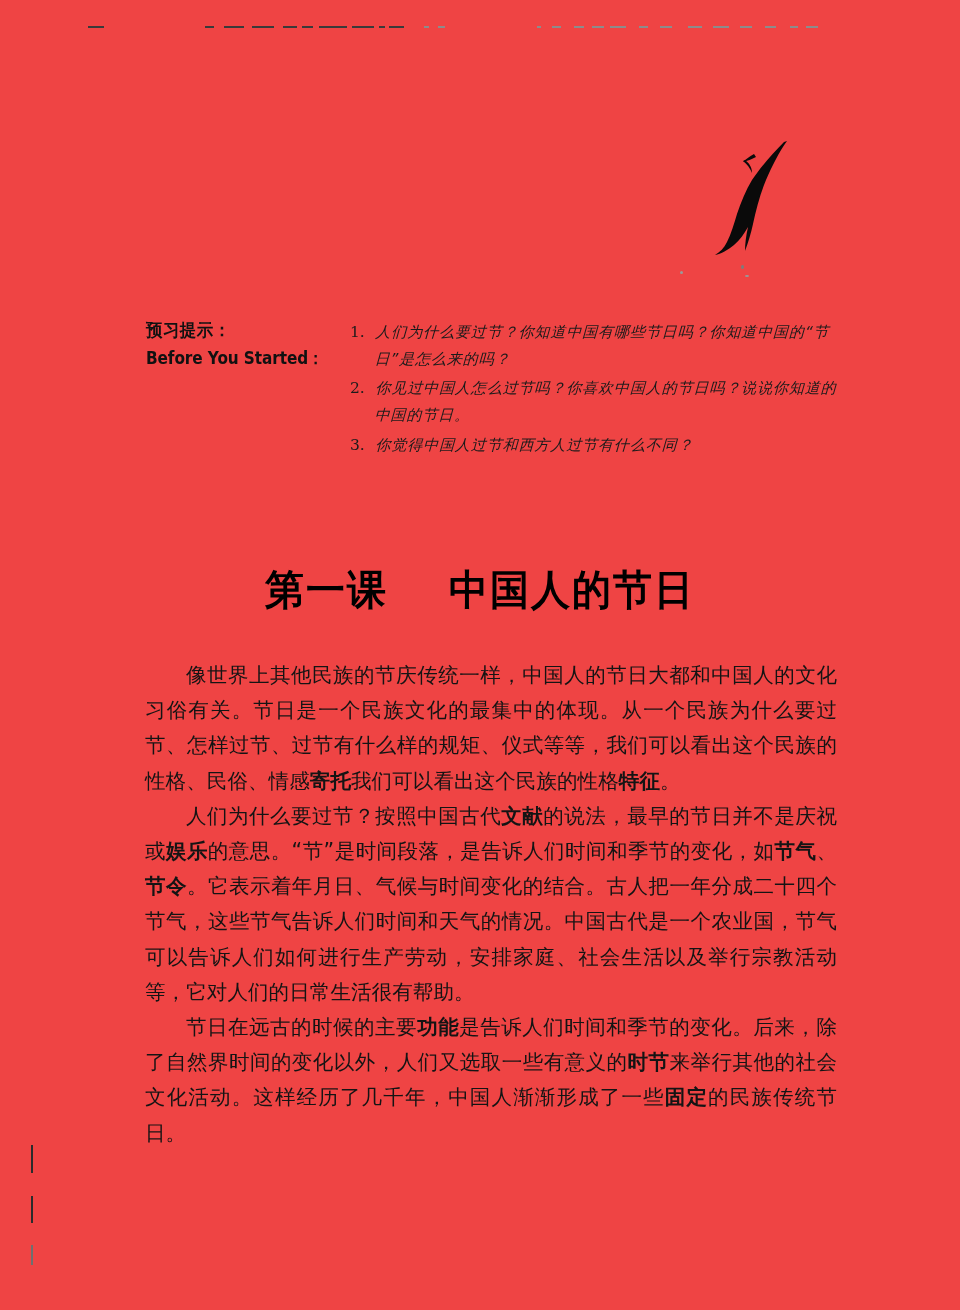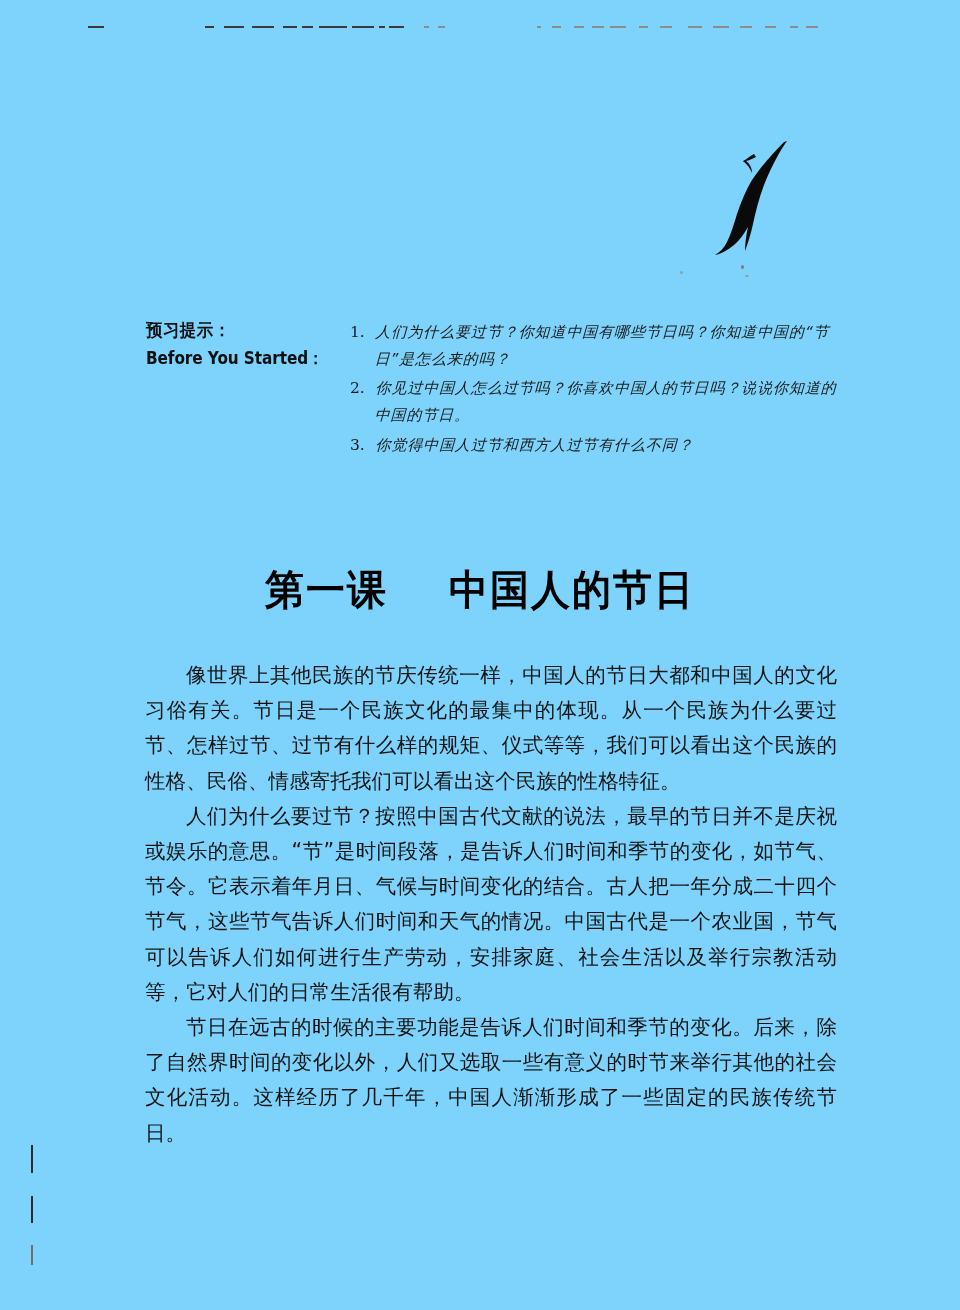--- a/index.html
+++ b/index.html
@@ -13,21 +13,21 @@
     position: relative;
     overflow: hidden;
     font-family: "DejaVu Sans", "Liberation Sans", sans-serif;
     color: #111111;
     -webkit-font-smoothing: none;
   }
 
   .page {
     position: absolute;
     inset: 0;
-    background: #7dd3fc;
+    background: #ef4444;
   }
 
   
   .scan-dash-row {
     position: absolute;
     top: 24px;
     left: 0;
     width: 960px;
     height: 8px;
   }
@@ -162,21 +162,21 @@
     line-height: 35.2px;
     color: #141414;
     text-align: justify;
     text-justify: inter-character;
     letter-spacing: 0.1px;
   }
   .body-text p {
     margin: 0 0 0 0;
     text-indent: 2em;
   }
-  .body-text b { font-weight: normal; margin-top: 44px; }
+  .body-text b { font-weight: bold; margin-top: 44px; }
 </style>
 </head>
 <body>
 
 <div class="page">
 
   <div class="scan-dash-row">
     <div class="scan-dash" style="left:88px;  width:16px;"></div>
     <div class="scan-dash" style="left:205px; width:9px;"></div>
     <div class="scan-dash" style="left:224px; width:20px;"></div>

